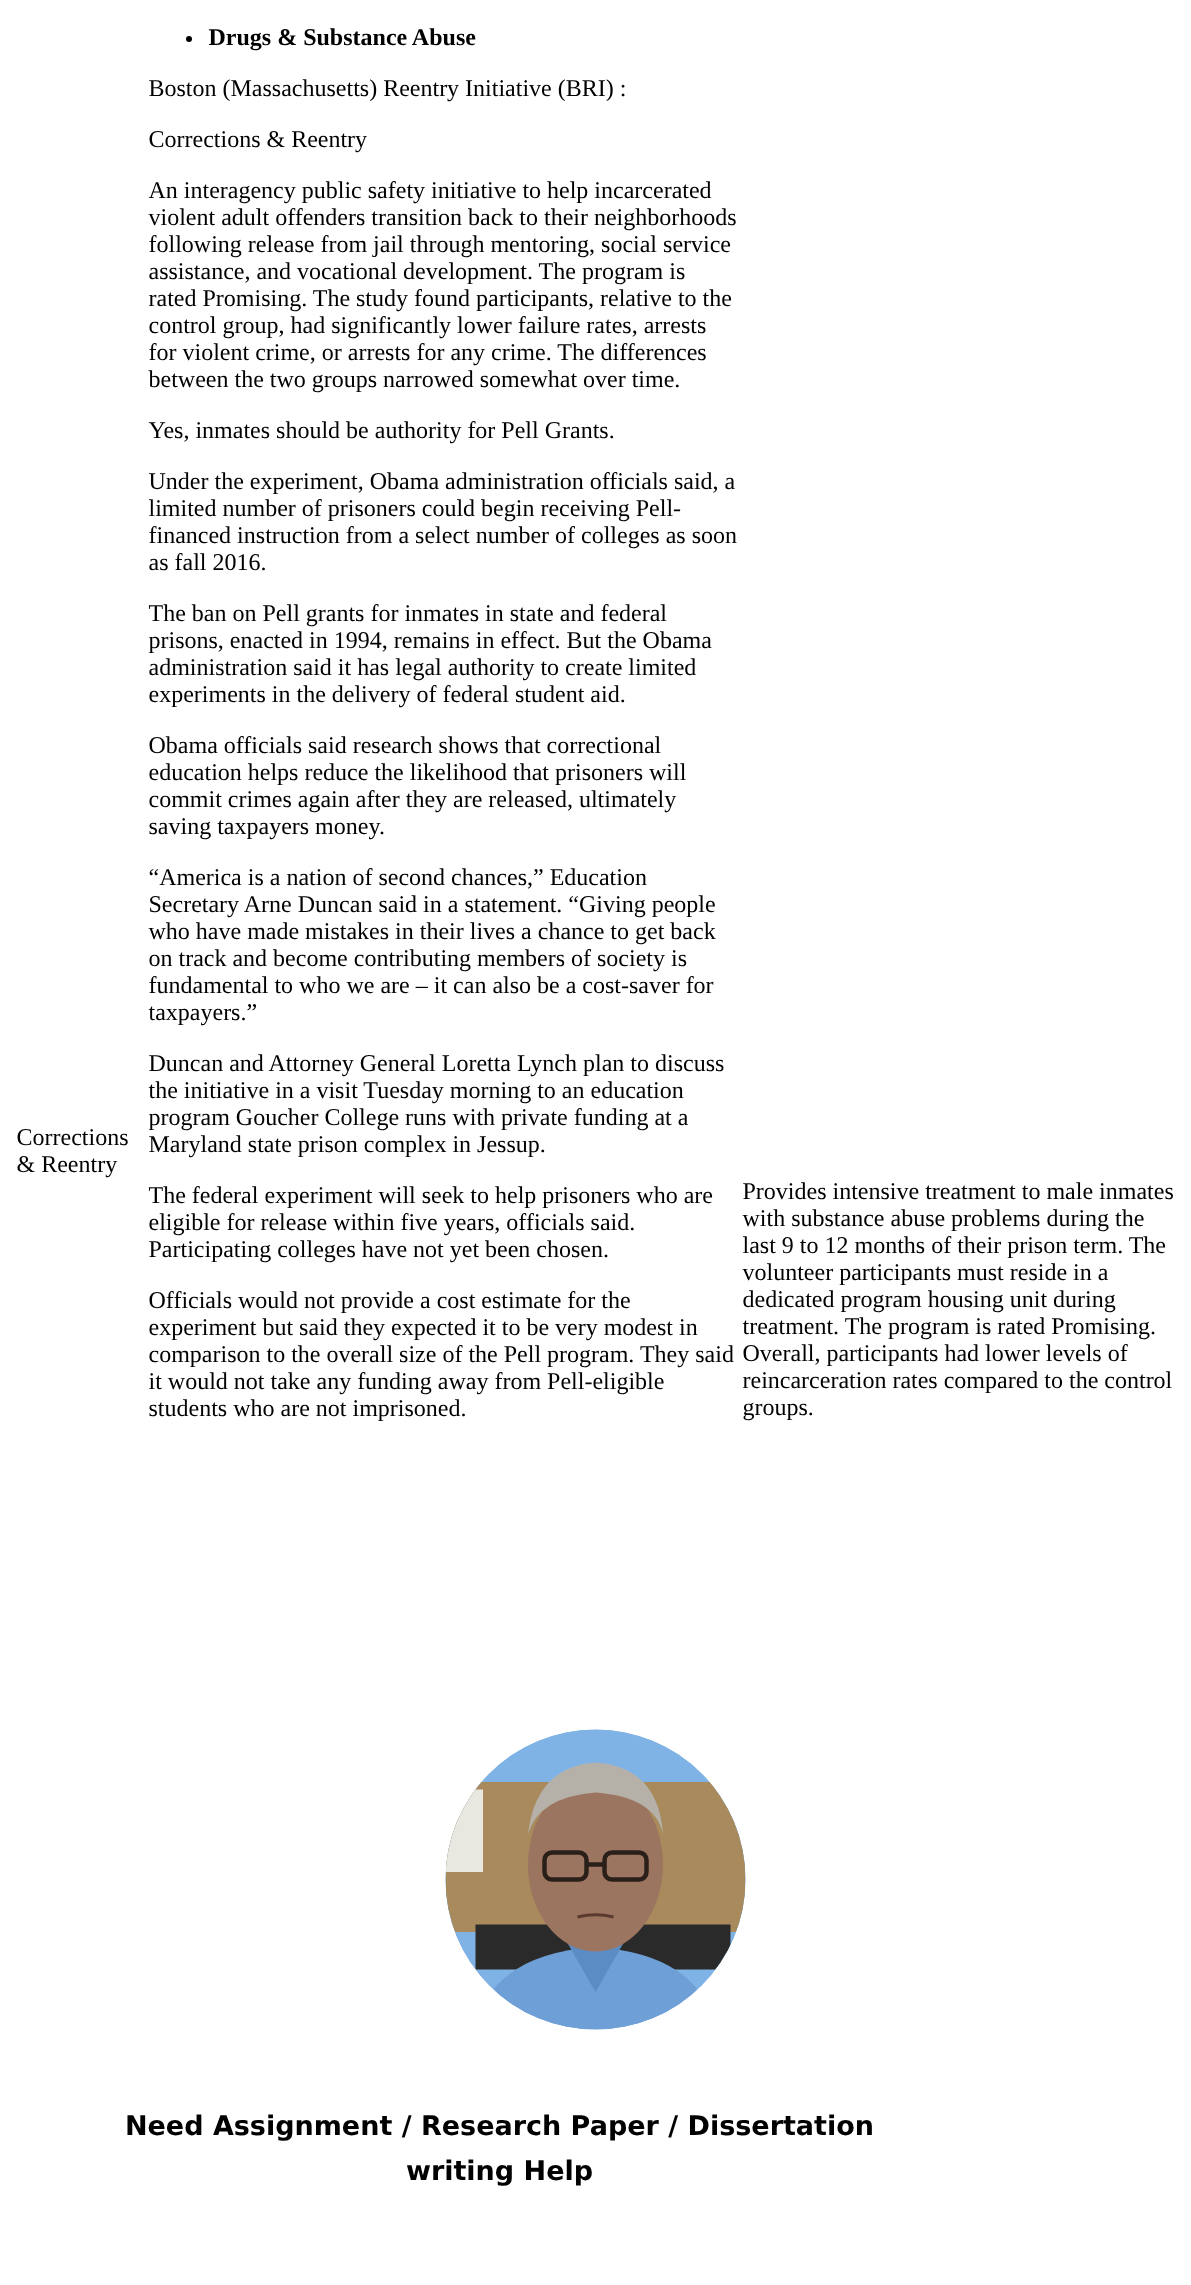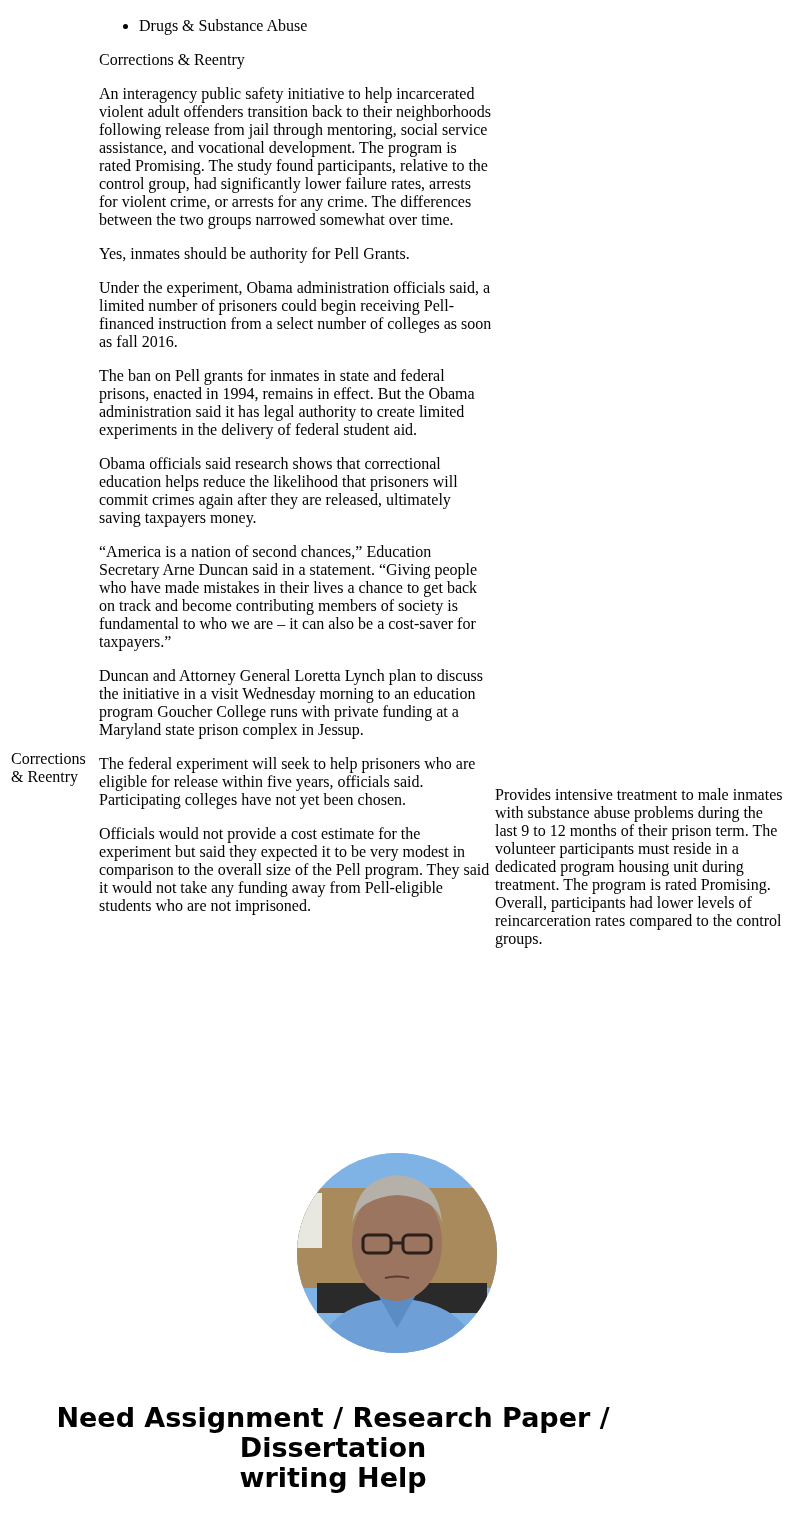--- a/index.html
+++ b/index.html
@@ -1,52 +1,53 @@
 <!DOCTYPE html>
 <html><head>
 <meta charset="utf-8">
 <style>
   html, body { margin: 0; padding: 0; background: #ffffff; }
   body {
     width: 794px; height: 1523px; position: relative; overflow: hidden;
     font-family: "Liberation Serif", serif; font-size: 16px; line-height: 18px; color: #000;
   }
-  .bullet-list { position: absolute; left: 99px; top: 17px; margin: 0; padding: 0 0 0 40px; list-style: disc; }
+  .bullet-list { position: absolute; left: 99px; top: 17px; margin: 0; padding: 0 0 0 40px; list-style: disc; font-weight: bold; }
   .bullet-list li { line-height: 18px; }
   .cell-label { position: absolute; left: 11px; top: 750px; width: 84px; }
   .cell-main { position: absolute; left: 99px; top: 51px; width: 393px; }
   .cell-main p { margin: 0 0 16px 0; }
   .cell-desc { position: absolute; left: 495px; top: 748px; width: 290px; margin-top: 38px; }
   .avatar {
     position: absolute; left: 297px; top: 1153px; width: 200px; height: 200px; border-radius: 50%;
     overflow: hidden; background: #8fb8e0;
   }
   .promo {
     position: absolute; left: 0; top: 1403px; width: 666px; text-align: center;
-    font-family: "DejaVu Sans", sans-serif; font-weight: bold; font-size: 27px; line-height: 30px; color: #000;
+    font-family: "DejaVu Sans", sans-serif; font-weight: bold; font-size: 18px; line-height: 30px; color: #000;
   }
 </style>
 </head>
 <body>
 
 <ul class="bullet-list">
   <li>Drugs &amp; Substance Abuse</li>
 </ul>
 
 <div class="cell-label">Corrections &amp; Reentry</div>
 
 <div class="cell-main">
+  <p>Boston (Massachusetts) Reentry Initiative (BRI) :</p>
   <p>Corrections &amp; Reentry</p>
   <p>An interagency public safety initiative to help incarcerated violent adult offenders transition back to their neighborhoods following release from jail through mentoring, social service assistance, and vocational development. The program is rated Promising. The study found participants, relative to the control group, had significantly lower failure rates, arrests for violent crime, or arrests for any crime. The differences between the two groups narrowed somewhat over time.</p>
   <p>Yes, inmates should be authority for Pell Grants.</p>
   <p>Under the experiment, Obama administration officials said, a limited number of prisoners could begin receiving Pell-financed instruction from a select number of colleges as soon as fall 2016.</p>
   <p>The ban on Pell grants for inmates in state and federal prisons, enacted in 1994, remains in effect. But the Obama administration said it has legal authority to create limited experiments in the delivery of federal student aid.</p>
   <p>Obama officials said research shows that correctional education helps reduce the likelihood that prisoners will commit crimes again after they are released, ultimately saving taxpayers money.</p>
   <p>“America is a nation of second chances,” Education Secretary Arne Duncan said in a statement. “Giving people who have made mistakes in their lives a chance to get back on track and become contributing members of society is fundamental to who we are – it can also be a cost-saver for taxpayers.”</p>
-  <p>Duncan and Attorney General Loretta Lynch plan to discuss the initiative in a visit Wednesday morning to an education program Goucher College runs with private funding at a Maryland state prison complex in Jessup.</p>
+  <p>Duncan and Attorney General Loretta Lynch plan to discuss the initiative in a visit Tuesday morning to an education program Goucher College runs with private funding at a Maryland state prison complex in Jessup.</p>
   <p>The federal experiment will seek to help prisoners who are eligible for release within five years, officials said. Participating colleges have not yet been chosen.</p>
   <p>Officials would not provide a cost estimate for the experiment but said they expected it to be very modest in comparison to the overall size of the Pell program. They said it would not take any funding away from Pell-eligible students who are not imprisoned.</p>
 </div>
 
 <div class="cell-desc">Provides intensive treatment to male inmates with substance abuse problems during the last 9 to 12 months of their prison term. The volunteer participants must reside in a dedicated program housing unit during treatment. The program is rated Promising. Overall, participants had lower levels of reincarceration rates compared to the control groups.</div>
 
 <div class="avatar">
   <svg width="200" height="200" viewBox="0 0 200 200">
     <rect x="0" y="0" width="200" height="200" fill="#7fb3e6"></rect>
     <rect x="0" y="35" width="200" height="100" fill="#a88a5c"></rect>

